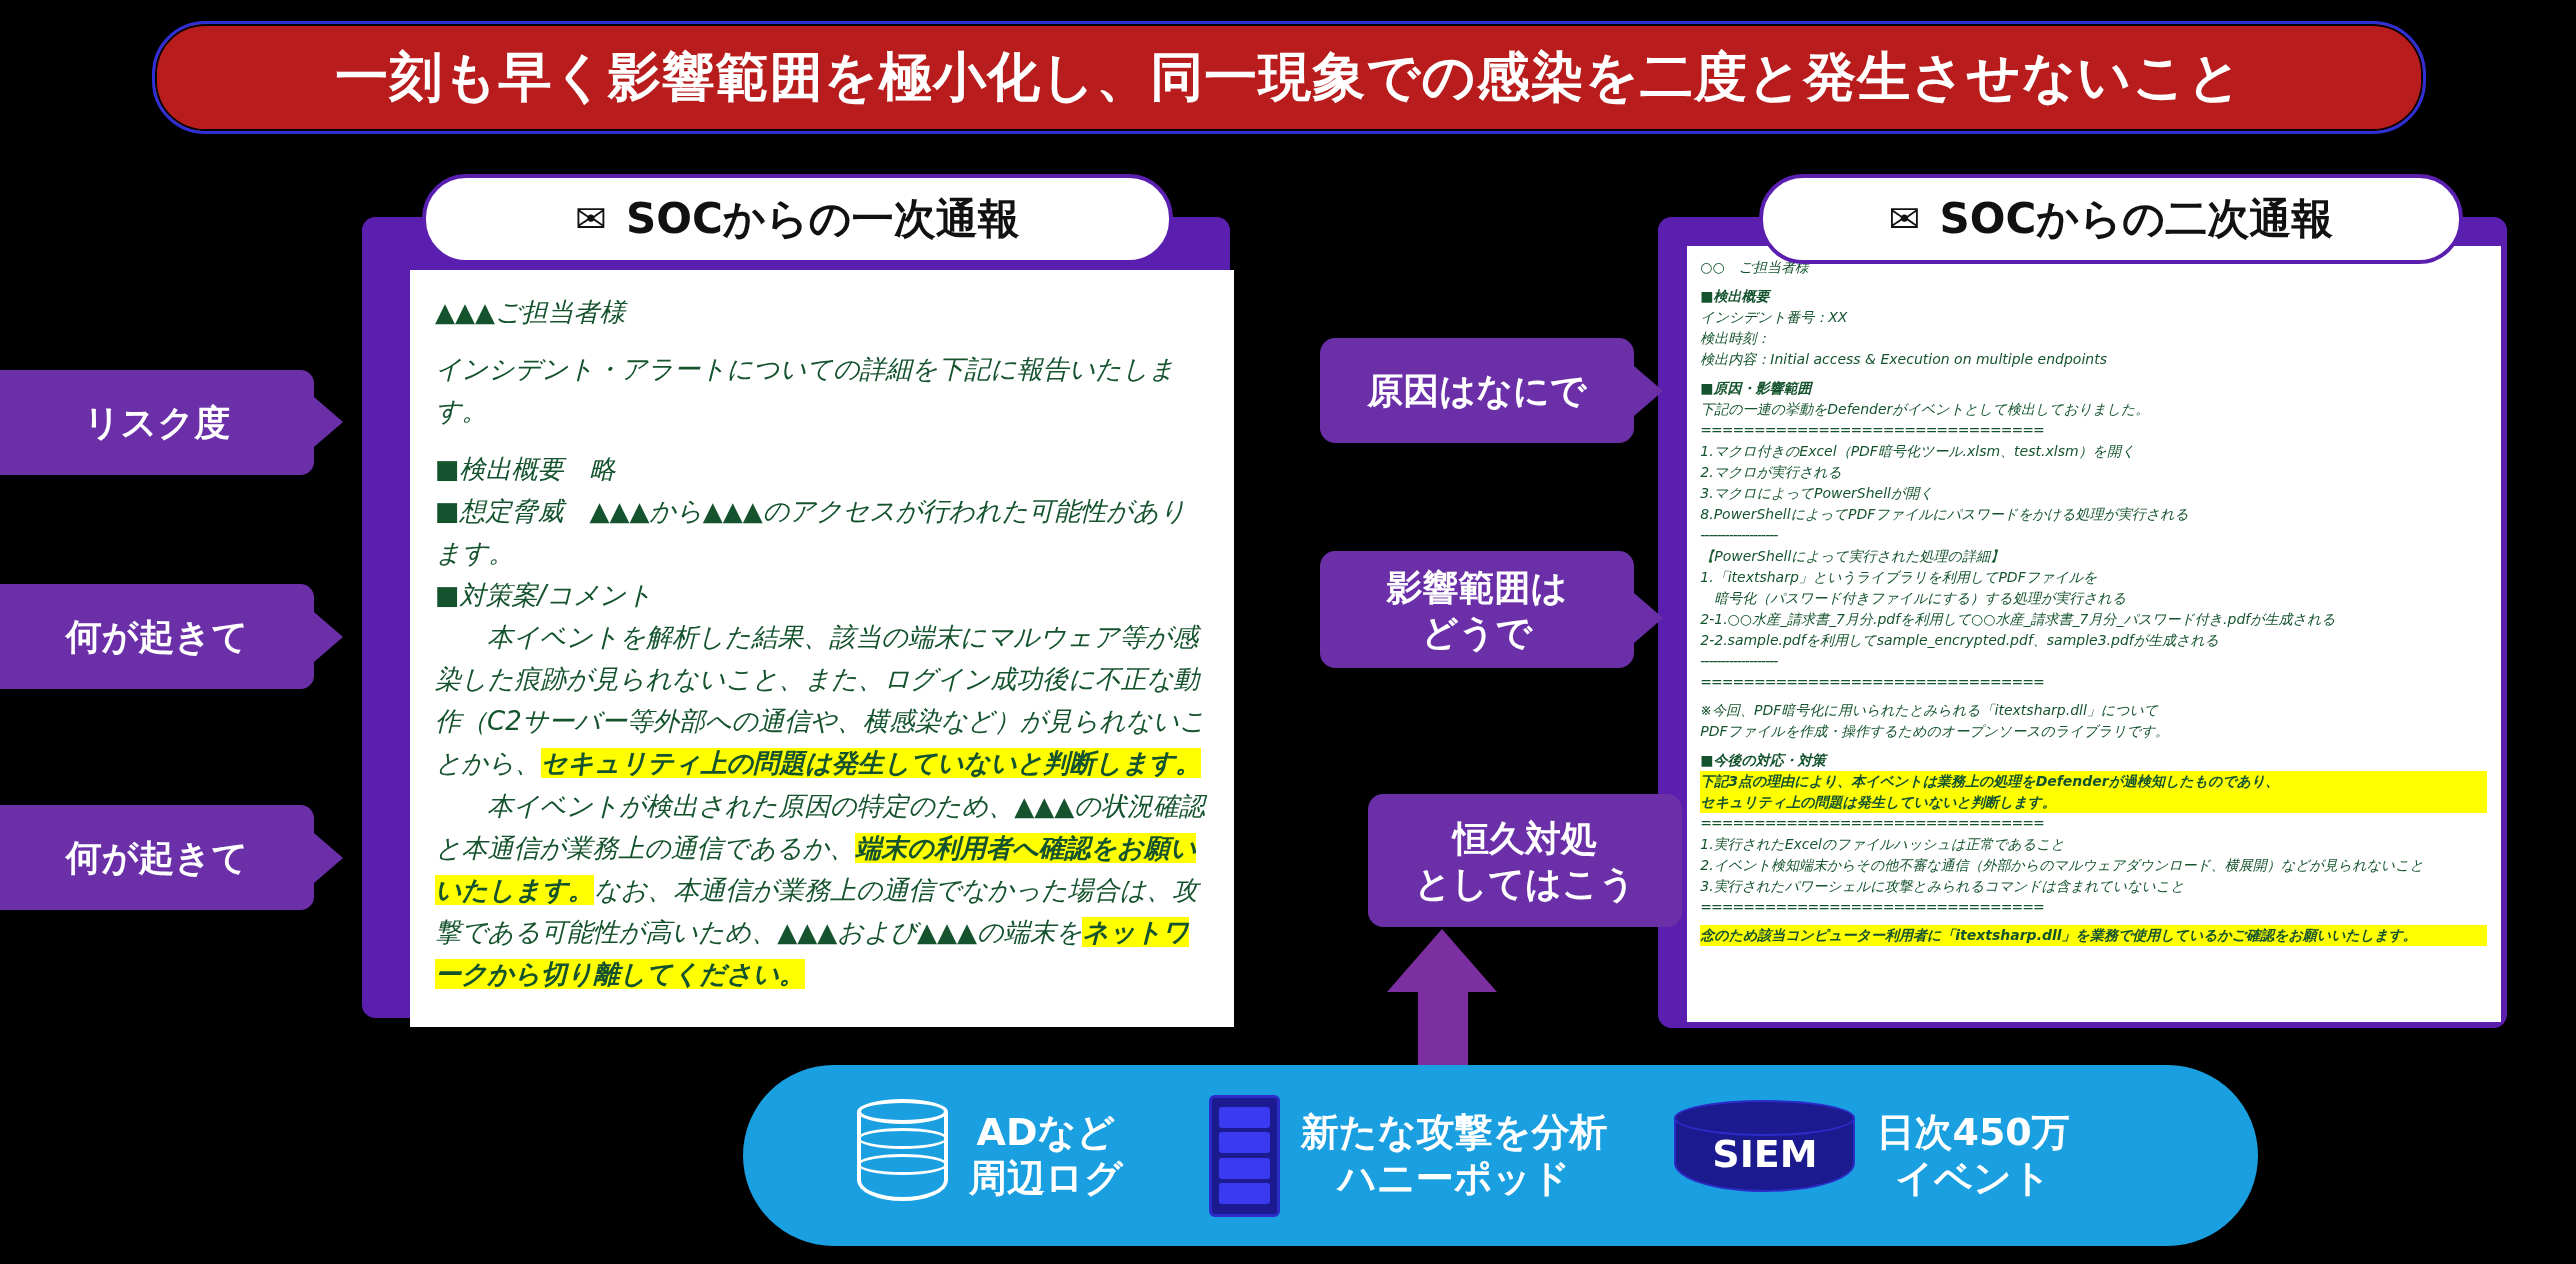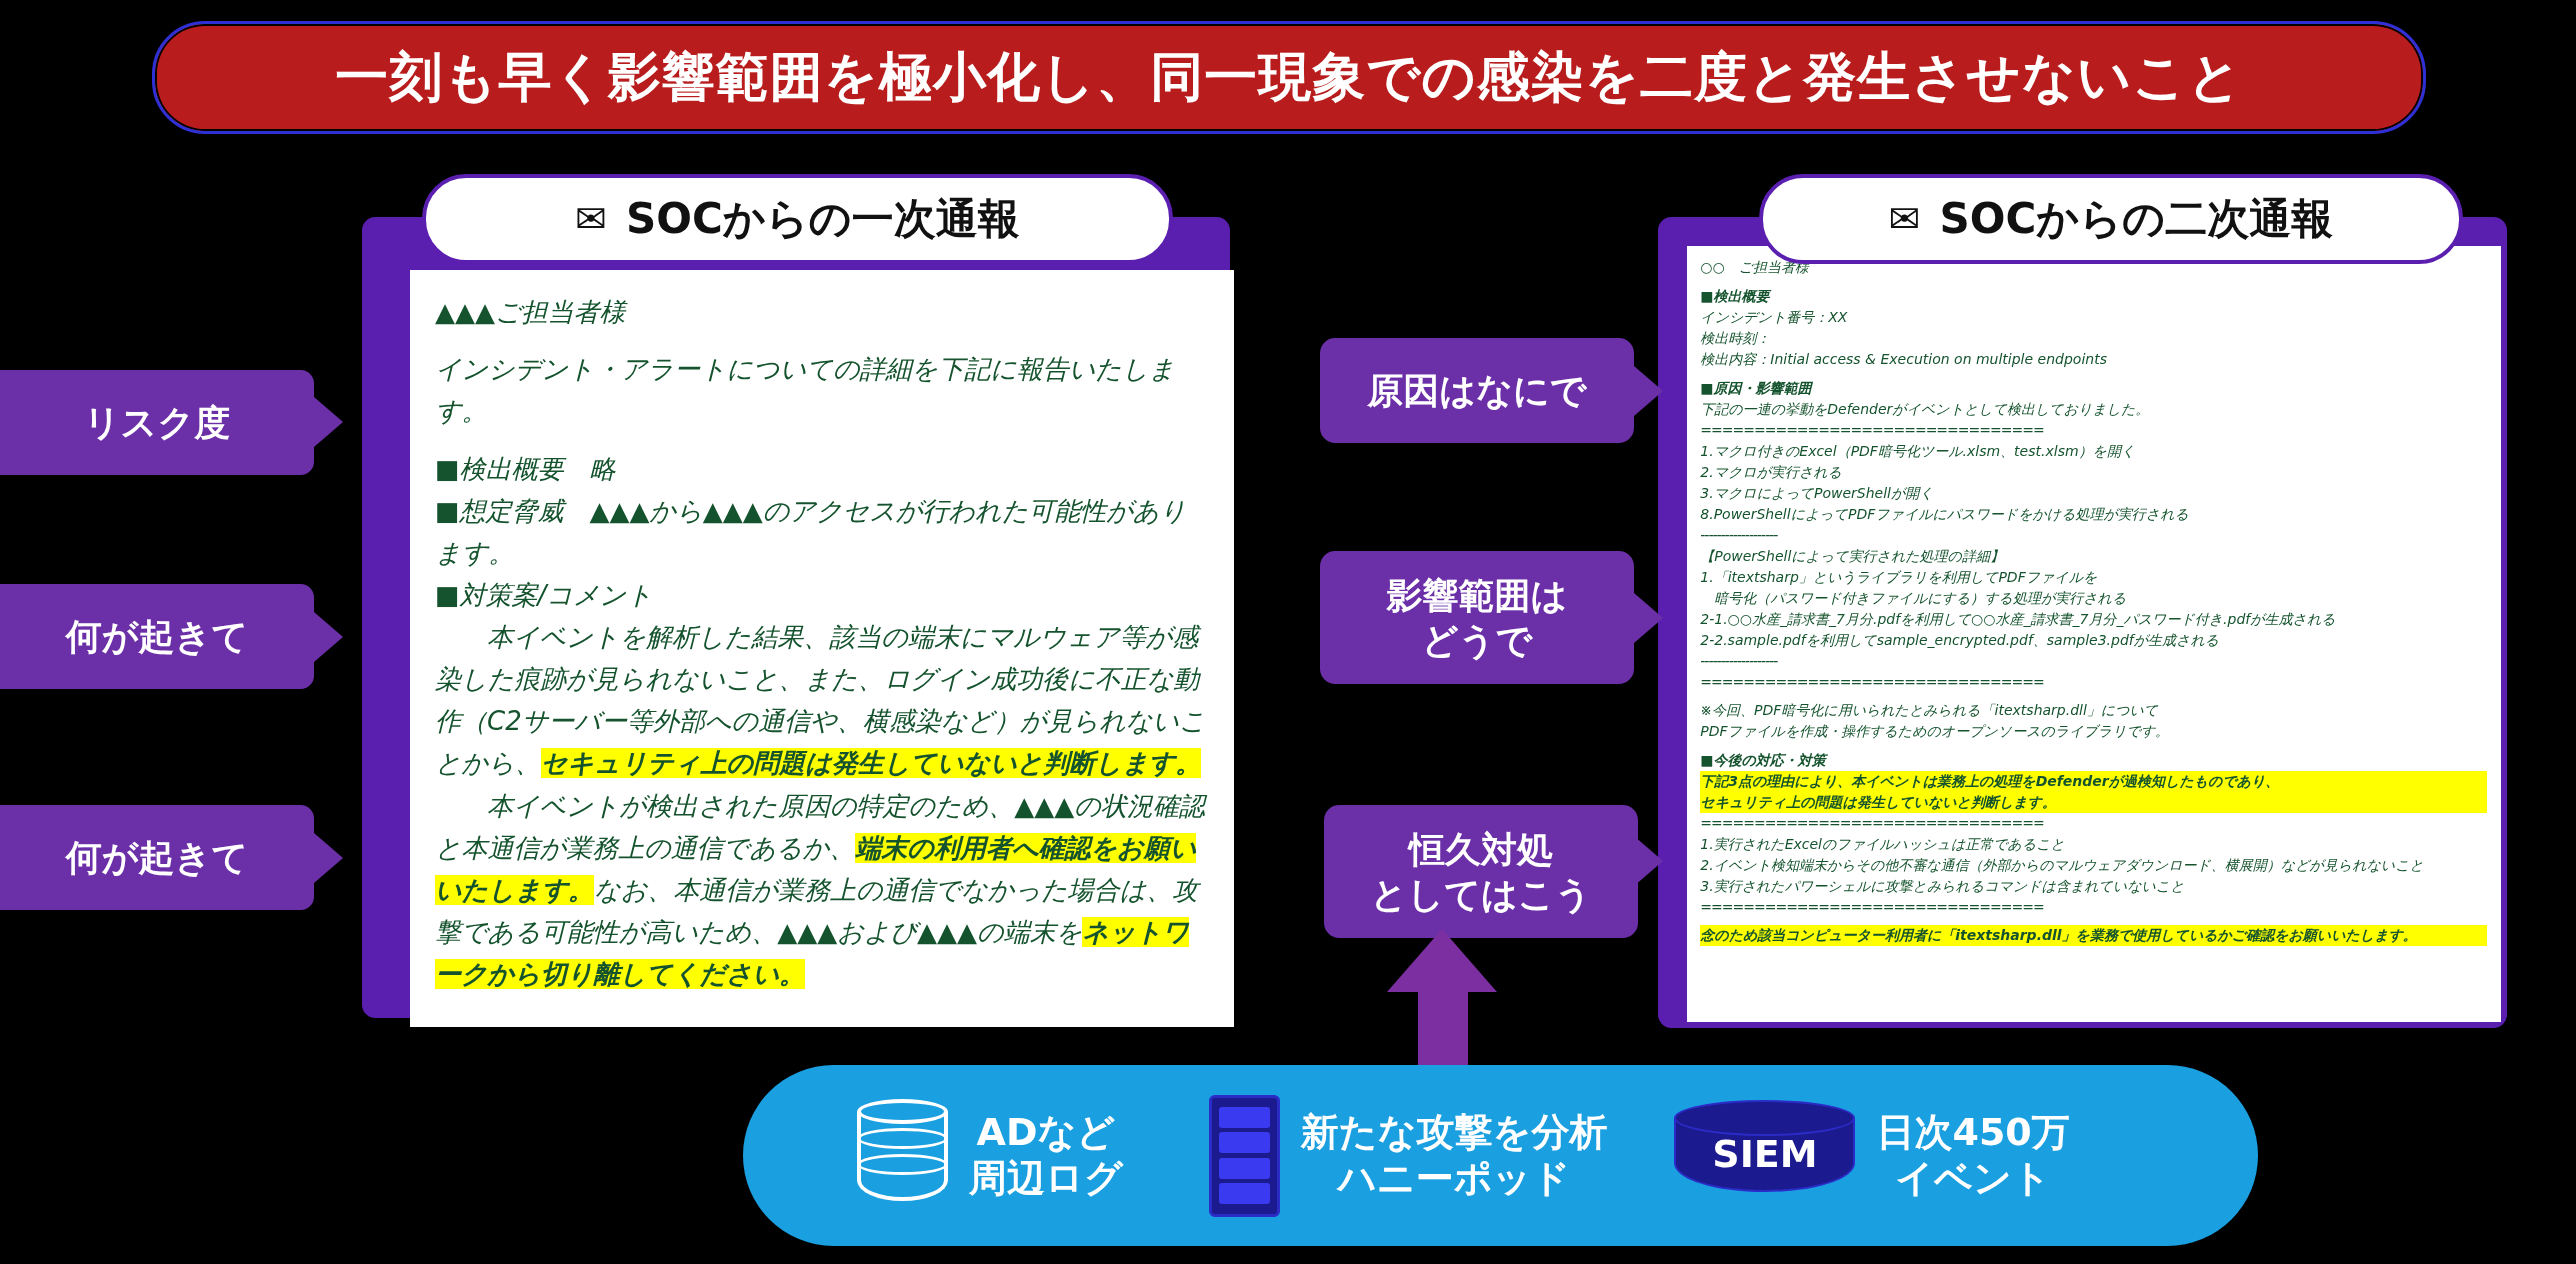--- a/index.html
+++ b/index.html
@@ -53,22 +53,22 @@
   }
   .callout.left{border-radius:0 13.3px 13.3px 0;}
   .callout.mid{border-radius:15.2px;}
   #co-risk{left:0px;top:370px;width:314px;height:105px;}
   #co-what1{left:0px;top:584px;width:314px;height:105px;}
   #co-what2{left:0px;top:805px;width:314px;height:105px;}
   
   .tail-r{position:absolute;width:0;height:0;border-top:25px solid transparent;border-bottom:25px solid transparent;border-left:29px solid #6b2fa8;}
 
   #co-cause{left:1320px;top:338px;width:314px;height:105px;}
-  #co-scope{left:1320px;top:551px;width:314px;height:133px;}
-  #co-fix{left:1324px;top:794px;width:314px;height:133px;margin-top:11px;}
+  #co-scope{left:1320px;top:551px;width:314px;height:117px;}
+  #co-fix{left:1368px;top:794px;width:314px;height:133px;}
 
   
   .bottom-bar{
     position:absolute;left:743px;top:1065px;width:1515px;height:181px;
     background:#1a9fe0;border-radius:91px;display:flex;align-items:center;
   }
   .bb-item{display:flex;align-items:center;gap:21px;color:#fff;font-weight:bold;font-size:38px;line-height:1.2;text-align:center;}
   .bb-text{white-space:pre-line;}
 
   

